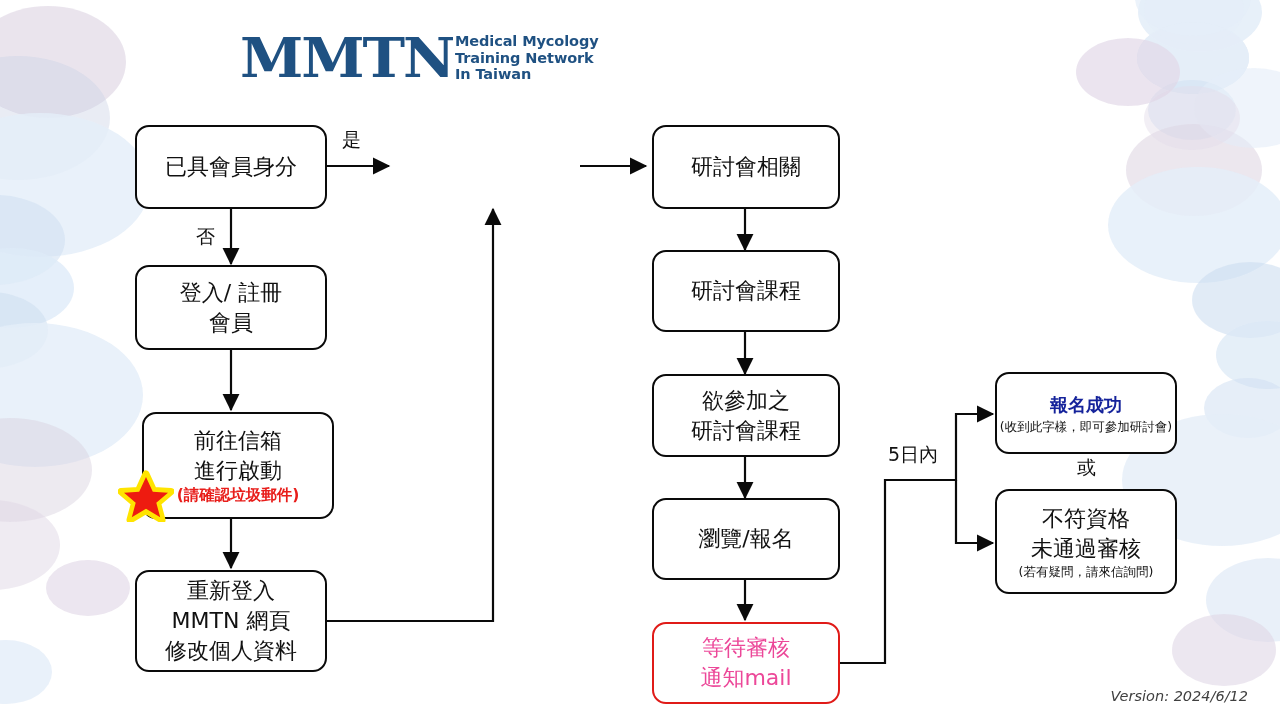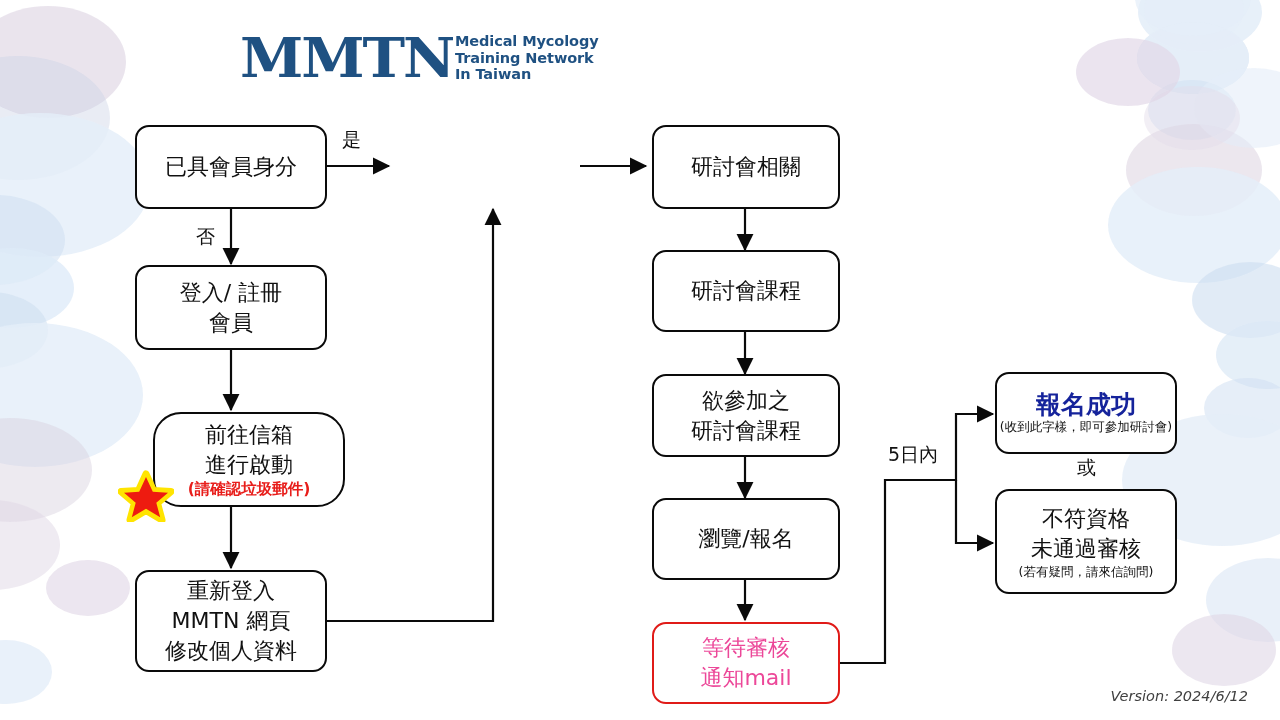--- a/index.html
+++ b/index.html
@@ -105,21 +105,21 @@
   .t-21 { font-size: 22px; line-height: 30px; }
   .sub-red {
     color: #e81d1a;
     font-weight: 700;
     font-size: 15.5px;
     line-height: 19px;
   }
   .title-blue {
     color: #15239b;
     font-weight: 700;
-    font-size: 25px;
+    font-size: 18px;
     line-height: 28px;
   }
   .tiny {
     font-size: 12.5px;
     line-height: 16px;
     color: #111111;
     white-space: nowrap;
   }
 
   .edge-label {
@@ -255,21 +255,21 @@
 
   <div class="node t-21" style="left:135px; top:125px; width:192px; height:84px;">
     <span class="ln">已具會員身分</span>
   </div>
 
   <div class="node t-21" style="left:135px; top:265px; width:192px; height:85px;">
     <span class="ln">登入/ 註冊</span>
     <span class="ln">會員</span>
   </div>
 
-  <div class="node t-21" style="left:153px; top:412px; width:192px; height:95px;border-radius:28px;">
+  <div class="node t-21" style="left:142px; top:412px; width:192px; height:107px;">
     <span class="ln">前往信箱</span>
     <span class="ln">進行啟動</span>
     <span class="ln sub-red">(請確認垃圾郵件)</span>
   </div>
 
   <svg class="star" style="left:118px; top:470px; width:56px; height:52px;" viewBox="0 0 56 52">
     <polygon points="28,4 35.5,20.5 53,21.5 39.5,33 44,50 28,40.5 12,50 16.5,33 3,21.5 20.5,20.5" fill="#ffe400" stroke="#ffe400" stroke-width="7" stroke-linejoin="round"></polygon>
     <polygon points="28,7 34.8,21.8 50,22.8 38.3,32.8 42.2,47.2 28,38.8 13.8,47.2 17.7,32.8 6,22.8 21.2,21.8" fill="#ee1b10"></polygon>
   </svg>
 

